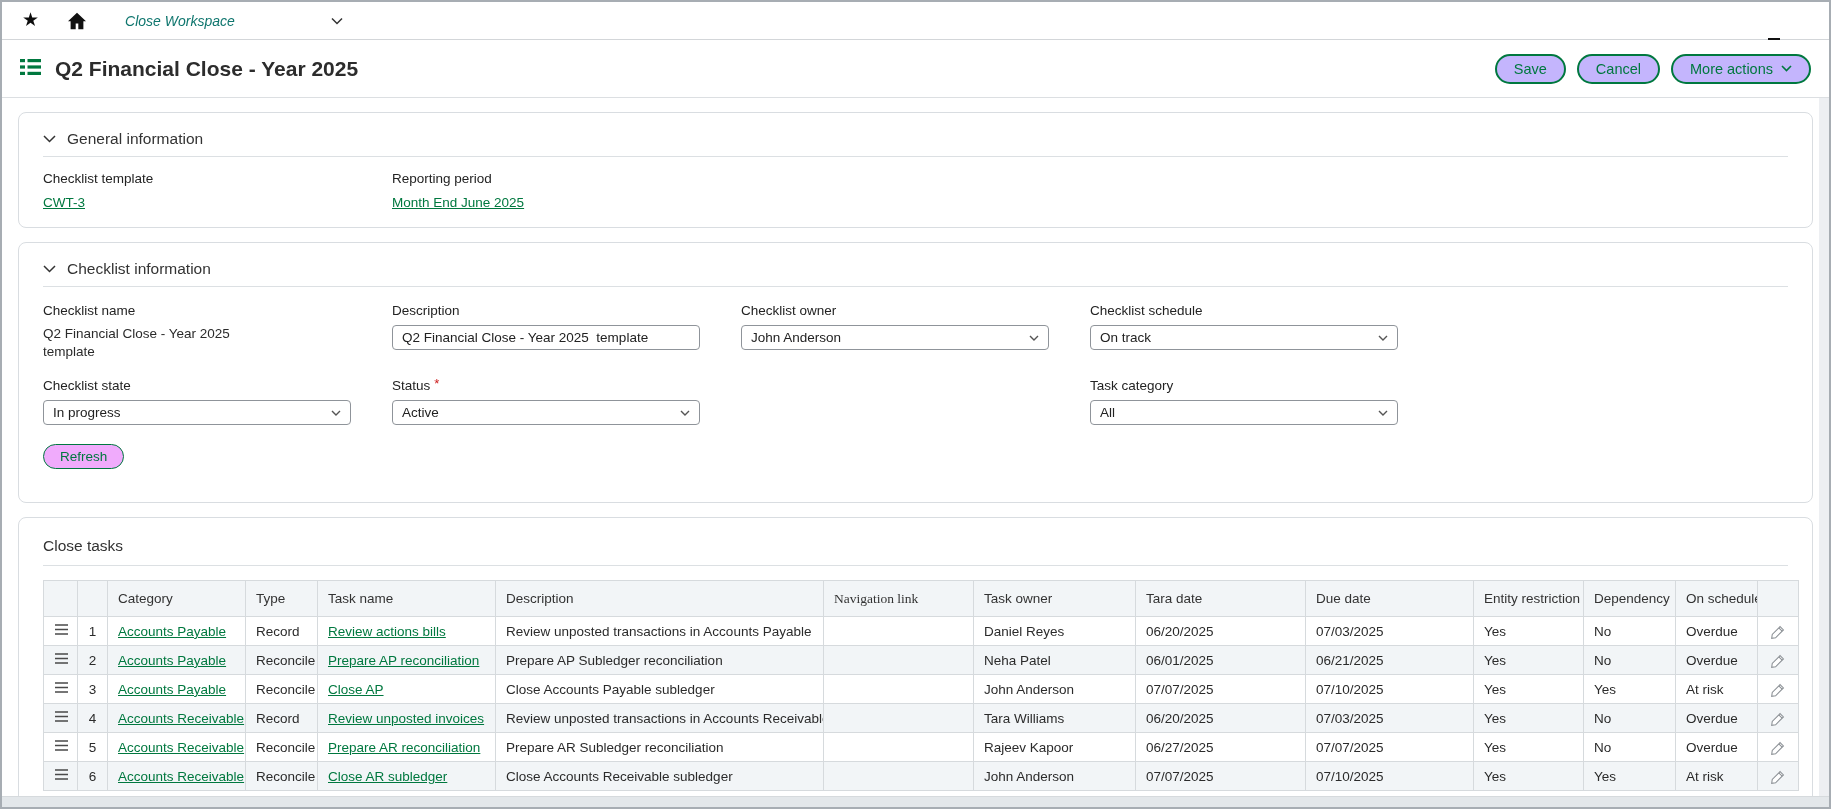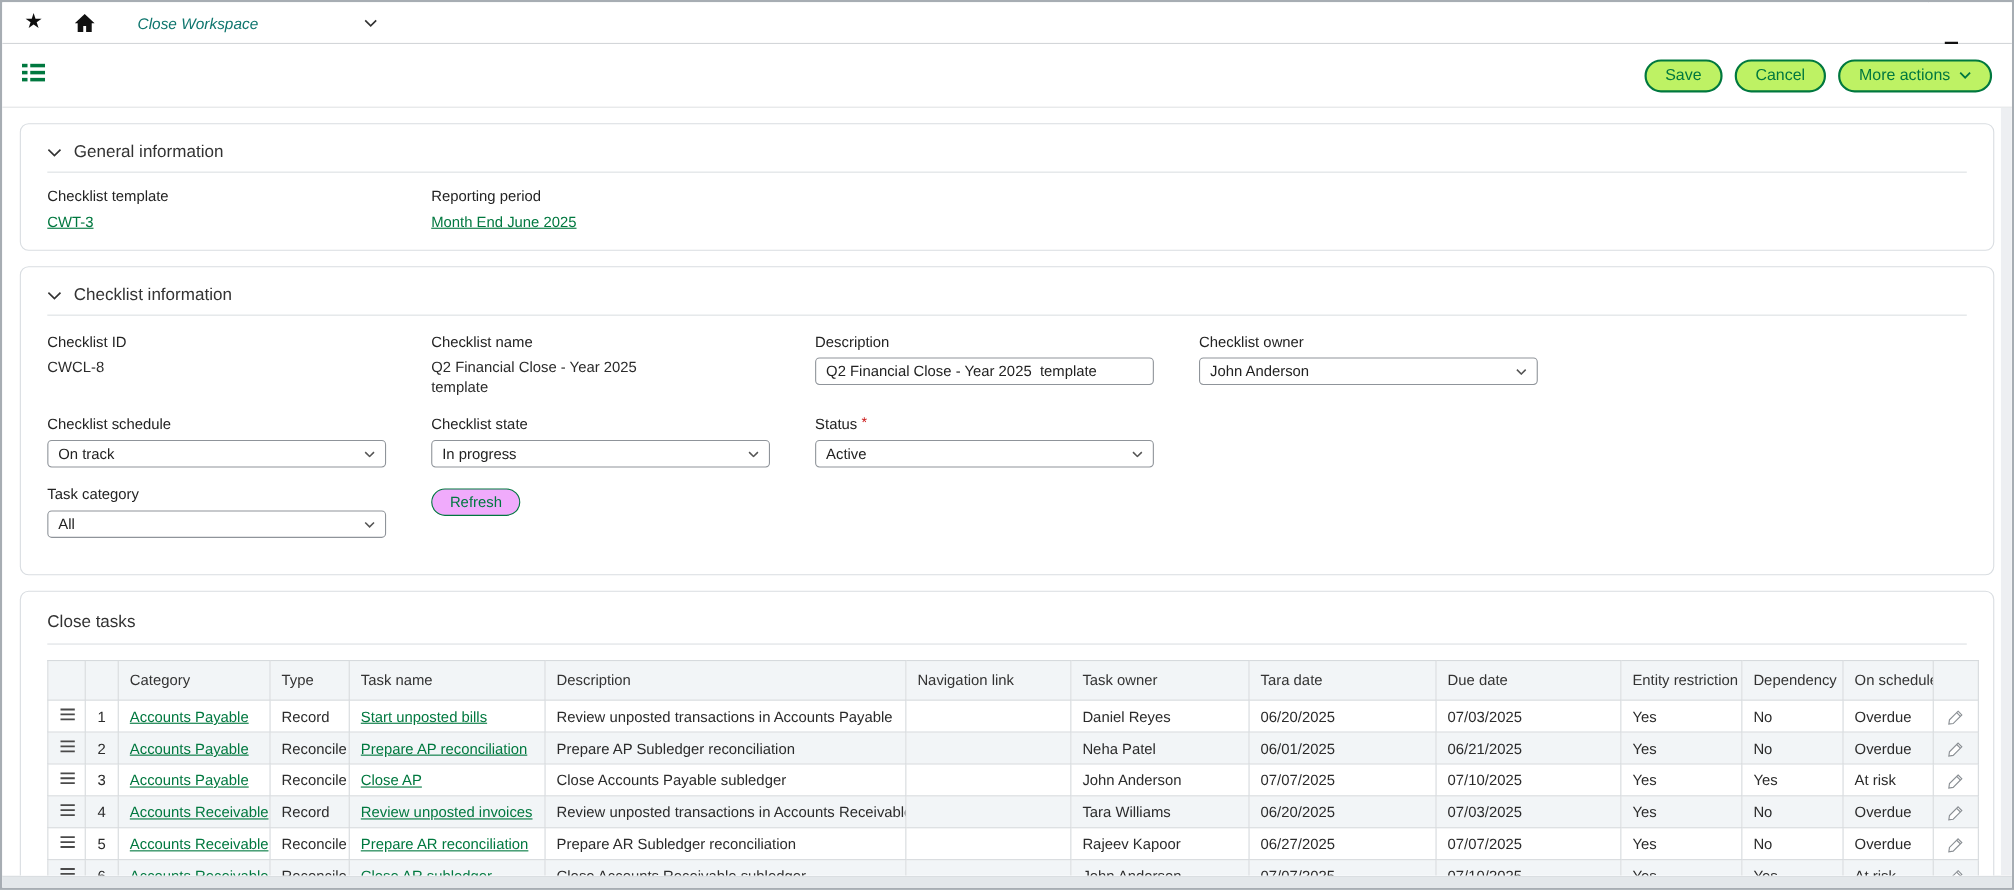--- a/index.html
+++ b/index.html
@@ -13,21 +13,21 @@
   .star-glyph { font-size:19px; color:#0d0d0d; line-height:1; margin-top:-2px; }
   .home-wrap { margin-left:28px; }
   .workspace { margin-left:38px; width:218px; display:flex; align-items:center; justify-content:space-between; font-size:14px; color:#0f766e; cursor:pointer;font-style:italic; }
   .topbar-right { margin-left:auto; display:flex; align-items:center; gap:34px;flex-direction:column; }
   .search { display:flex; align-items:center; gap:7px; font-size:14.5px; font-weight:500; color:#111; cursor:pointer; }
 
   
   .page-header { height:58px; flex:0 0 58px; display:flex; align-items:center; padding:0 18px; border-bottom:1px solid #dcdfe2; background:#fff; }
   .page-title { font-size:21px; font-weight:bold; color:#2c2c2c; margin-left:14px; }
   .header-actions { margin-left:auto; display:flex; align-items:center; gap:11px; }
-  .pill-btn { border:2px solid #00783f; color:#00783f; background:#bef264; border-radius:18px; height:30px; padding:0 17px; font-size:14.5px; font-family:"Liberation Sans",sans-serif; display:flex; align-items:center; gap:8px; cursor:pointer; }
+  .pill-btn { border:2px solid #00783f; color:#00783f; background:#c4b5fd; border-radius:18px; height:30px; padding:0 17px; font-size:14.5px; font-family:"Liberation Sans",sans-serif; display:flex; align-items:center; gap:8px; cursor:pointer; }
 
   
   .main { flex:1 1 auto; position:relative; background:#fff; overflow:hidden; }
   .vscroll-track { position:absolute; top:0; right:0; width:10px; height:100%; background:#edeff2; }
   .hscroll-track { flex:0 0 11px; background:#e3e7ea; border-top:1px solid #d6dadd; }
 
   .card { margin:14px 16px 0 16px; border:1px solid #d9dde1; border-radius:8px; padding:10px 24px 16px 24px; background:#fff; }
   .section-head { display:flex; align-items:center; gap:11px; padding:7px 0 8px 0; }
   .section-title { font-size:15.5px; color:#333; }
   .section-rule { border:none; border-top:1px solid #dce0e3; margin:0 0 4px 0; }
@@ -51,21 +51,21 @@
 
   
   .tasks-table { border-collapse:collapse; table-layout:fixed; width:1755px; margin-top:14px; font-size:13.5px; }
   .tasks-table th, .tasks-table td { border:1px solid #d6dadd; padding:0 10px; overflow:hidden; white-space:nowrap; }
   .tasks-table th { background:#f2f5f7; height:36px; text-align:left; font-weight:500; color:#333; }
   .tasks-table td { height:29px; color:#2b2b2b; background:#fff; }
   .tasks-table tbody tr:nth-child(even) td { background:#f2f5f7; }
   .c-drag { width:34px; text-align:center; }
   .c-num  { width:30px; text-align:center; }
   .c-cat  { width:138px; } .c-type { width:72px; } .c-task { width:178px; }
-  .c-desc { width:328px; } .c-nav { width:150px; } .c-own { width:162px; }
+  .c-desc { width:328px; } .c-nav { width:150px;font-family:Liberation Serif, serif; } .c-own { width:162px; }
   .c-start{ width:170px; } .c-due { width:168px; } .c-ent { width:110px; }
   .c-dep  { width:92px; }  .c-sch { width:82px; }  .c-pen { width:41px; text-align:center; }
   td.c-drag { cursor:grab; }
   td .green-link { font-size:13.5px; }
   .pencil-btn { display:inline-flex; cursor:pointer; vertical-align:middle; }
 </style>
 </head>
 <body>
 
 <div class="app">
@@ -107,20 +107,21 @@
           <g fill="#00783f">
             <rect x="0" y="1" width="5" height="3.2"></rect>
             <rect x="7.5" y="1" width="13.5" height="3.2"></rect>
             <rect x="0" y="7.4" width="5" height="3.2"></rect>
             <rect x="7.5" y="7.4" width="13.5" height="3.2"></rect>
             <rect x="0" y="13.8" width="5" height="3.2"></rect>
             <rect x="7.5" y="13.8" width="13.5" height="3.2"></rect>
           </g>
         </svg>
     </span>
+    <h1 class="page-title">Q2 Financial Close - Year 2025</h1>
     <div class="header-actions">
       <button class="pill-btn">
           <span>Save</span>
         </button>
       <button class="pill-btn">
           <span>Cancel</span>
         </button>
       <button class="pill-btn">
         <span>More actions</span>
         <svg width="11" height="7" viewBox="0 0 11 7">
@@ -155,24 +156,20 @@
     <section class="card">
       <div class="section-head">
         <svg width="13" height="8" viewBox="0 0 13 8">
             <path d="M1 1l5.5 5.5L12 1" fill="none" stroke="#333" stroke-width="1.5"></path>
           </svg>
         <span class="section-title">Checklist information</span>
       </div>
       <hr class="section-rule">
       <div class="chk-grid">
 
-        <div class="chk-field">
-          <div class="field-label">Checklist ID</div>
-          <div class="field-value">CWCL-8</div>
-        </div>
         <div class="chk-field">
           <div class="field-label">Checklist name</div>
           <div class="field-value name-value">Q2 Financial Close - Year 2025 template</div>
         </div>
         <div class="chk-field">
           <div class="field-label">Description</div>
           <input class="text-input" type="text" value="Q2 Financial Close - Year 2025  template" style="">
         </div>
         <div class="chk-field">
           <div class="field-label">Checklist owner</div>
@@ -258,21 +255,21 @@
         <tbody>
             <tr>
     <td class="c-drag">
       <svg width="15" height="13" viewBox="0 0 15 13">
                   <path d="M1 2h13M1 6.5h13M1 11h13" stroke="#4a4a4a" stroke-width="1.6"></path>
                 </svg>
     </td>
     <td class="c-num">1</td>
     <td class="c-cat"><a class="green-link">Accounts Payable</a></td>
     <td class="c-type">Record</td>
-    <td class="c-task"><a class="green-link">Start unposted bills</a></td>
+    <td class="c-task"><a class="green-link">Review actions bills</a></td>
     <td class="c-desc">Review unposted transactions in Accounts Payable</td>
     <td class="c-nav"></td>
     <td class="c-own">Daniel Reyes</td>
     <td class="c-start">06/20/2025</td>
     <td class="c-due">07/03/2025</td>
     <td class="c-ent">Yes</td>
     <td class="c-dep">No</td>
     <td class="c-sch">Overdue</td>
     <td class="c-pen">
       <span class="pencil-btn">

